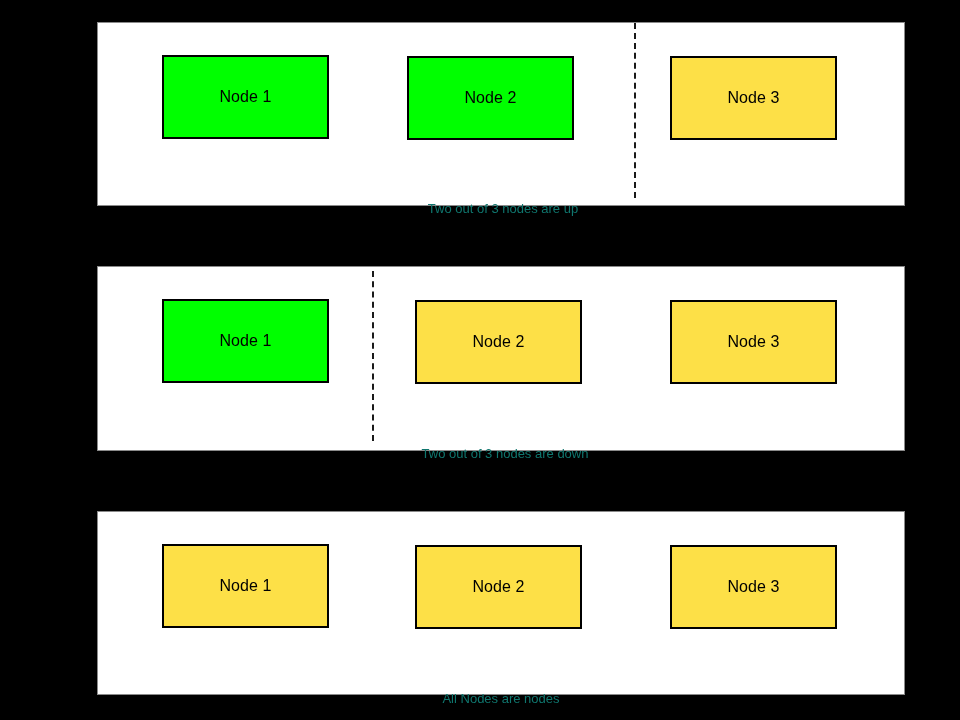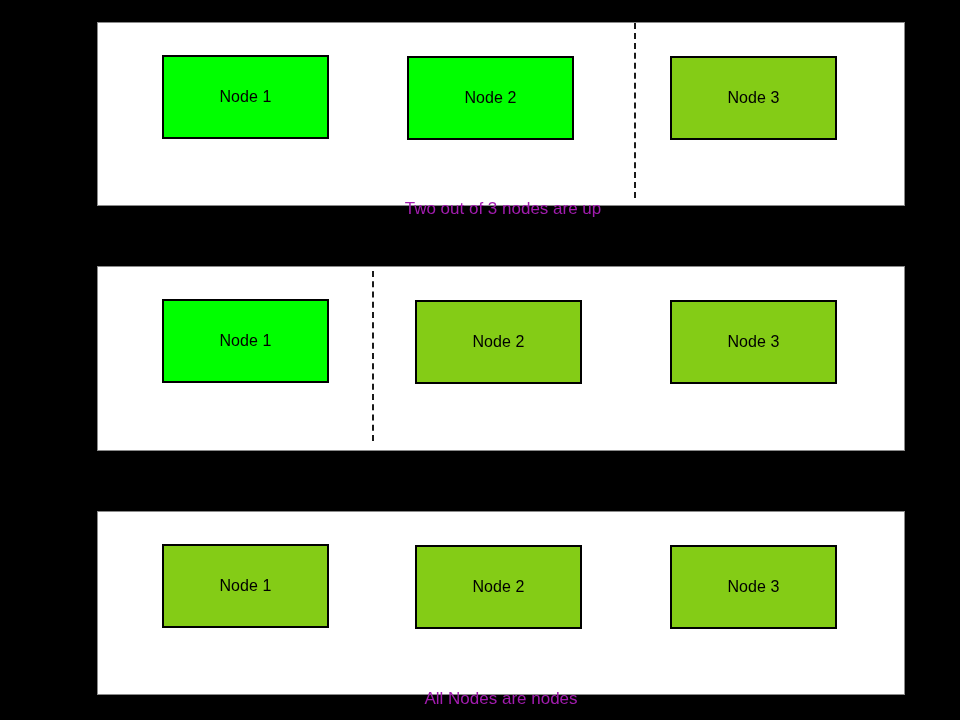--- a/index.html
+++ b/index.html
@@ -48,21 +48,21 @@
     height: 84px;
   }
   .node-label {
     font-size: 16px;
     color: #000000;
     line-height: 1;
     letter-spacing: 0.1px;
   }
 
   .node-up   { background: #00ff00; }
-  .node-down { background: #84cc16; }
+  .node-down { background: #fde047; }
 
   
   .p1 .slot-1 { left: 64px;  top: 32px; }
   .p1 .slot-2 { left: 309px; top: 33px; }
   .p1 .slot-3 { left: 572px; top: 33px; }
 
   
   .p2 .slot-1 { left: 64px;  top: 32px; }
   .p2 .slot-2 { left: 317px; top: 33px; }
   .p2 .slot-3 { left: 572px; top: 33px; }
@@ -77,22 +77,22 @@
     top: 0px;
     width: 0px;
     border-left: 2px dashed #1a1a1a;
   }
   .p1-divider { left: 536px; height: 175px; }
   .p2-divider { left: 274px; top: 4px; height: 170px; }
 
   .caption {
     position: absolute;
     text-align: center;
-    color: #a21caf;
-    font-size: 17px;
+    color: #0f766e;
+    font-size: 13px;
     line-height: 23px;
     white-space: pre;
   }
   .p1-caption { left: 180px; top: 128px; width: 450px; }
   .p2-caption { left: 182px; top: 129px; width: 450px; }
   .p3-caption { left: 178px; top: 129px; width: 450px; }
 
   .caption .line { display: block; }
 </style>
 </head>
@@ -131,20 +131,24 @@
     <div class="node-box node-down slot-2">
       <span class="node-label">Node 2</span>
     </div>
 
     <div class="node-box node-down slot-3">
       <span class="node-label">Node 3</span>
     </div>
 
     <div class="divider p2-divider"></div>
 
+    <div class="caption p2-caption">
+      <span class="line">Two out of 3 nodes are down</span>
+      <span class="line">Majority Fails &amp; Cluster Stops</span>
+    </div>
   </div>
 
   <div class="panel panel-3 p3">
 
     <div class="node-box node-down slot-1">
       <span class="node-label">Node 1</span>
     </div>
 
     <div class="node-box node-down slot-2">
       <span class="node-label">Node 2</span>

